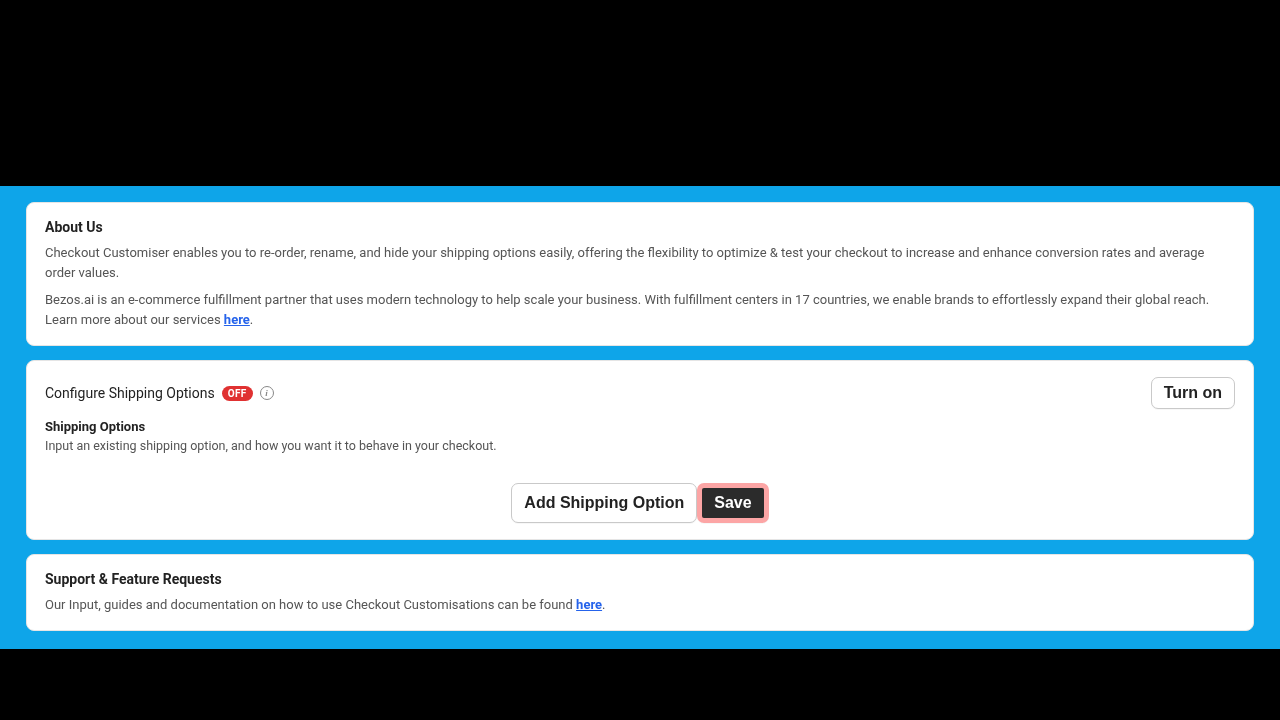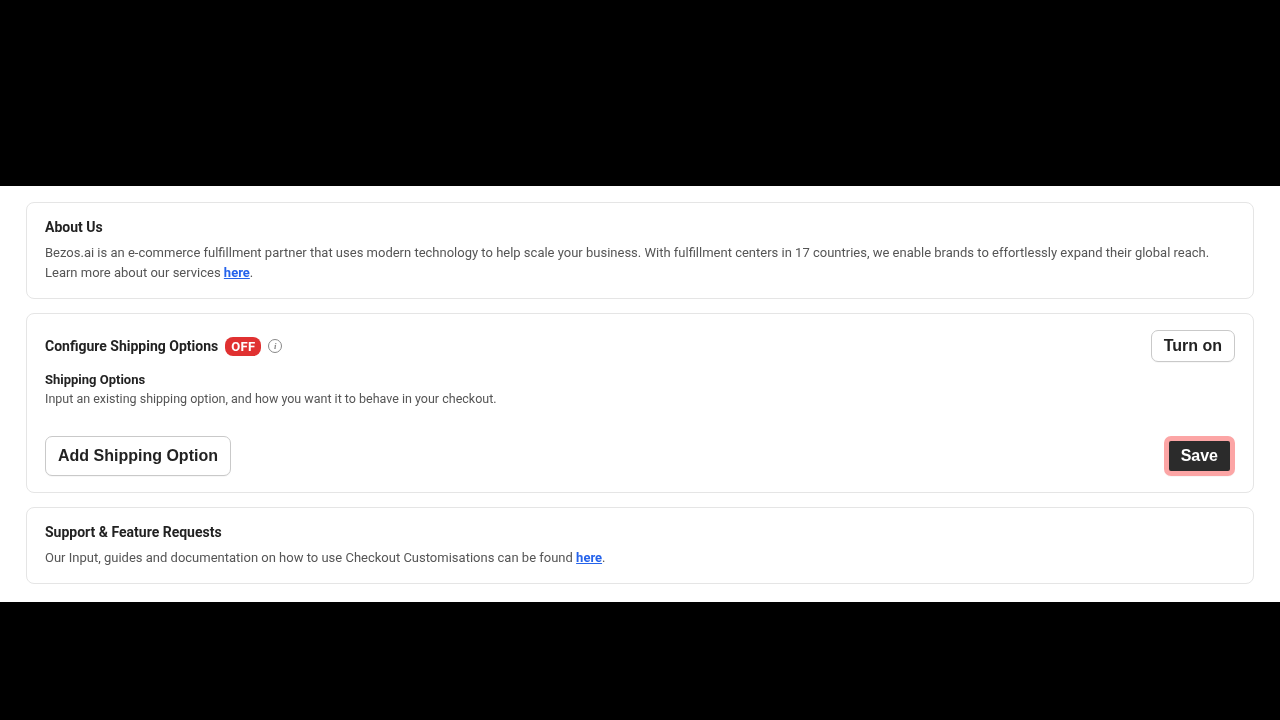--- a/index.html
+++ b/index.html
@@ -6,21 +6,21 @@
   html, body { width: 1280px; height: 720px; }
   body {
     font-family: -apple-system, BlinkMacSystemFont, "Segoe UI", Roboto, "Helvetica Neue", Arial, sans-serif;
     background: #000;
     display: flex;
     flex-direction: column;
   }
   .black-top { height: 186px; background: #000; }
   .black-bottom { flex: 1; background: #000; }
   .content-band {
-    background: #ffffff;
+    background: #0ea5e9;
     padding: 16px 26px 18px 26px;
   }
   .card {
     background: #fff;
     border: 1px solid #e5e5e5;
     border-radius: 8px;
     padding: 16px 18px;
     margin-bottom: 14px;
   }
   .card:last-child { margin-bottom: 0; }
@@ -48,27 +48,27 @@
     justify-content: space-between;
     margin-bottom: 10px;
   }
   .config-title-group {
     display: flex;
     align-items: center;
     gap: 7px;
   }
   .config-title {
     font-size: 14px;
-    font-weight: 700;
+    font-weight: 400;
     color: #222;
   }
   .badge-off {
     background: #e03131;
     color: #fff;
-    font-size: 13px;
+    font-size: 10px;
     font-weight: 700;
     padding: 2px 6px;
     border-radius: 8px;
     letter-spacing: 0.3px;
   }
   .info-icon {
     width: 14px;
     height: 14px;
     border: 1.2px solid #888;
     border-radius: 50%;
@@ -104,33 +104,34 @@
     margin-bottom: 3px;
   }
   .subdesc {
     font-size: 12.5px;
     color: #555;
     line-height: 1.4;
     margin-bottom: 28px;
   }
   .action-row {
     display: flex;
-    justify-content: space-between;
+    justify-content: center;
     margin-top: 6px;
   }
 </style>
 </head>
 <body>
 
 <div class="black-top"></div>
 
 <div class="content-band">
 
   <div class="card">
     <div class="card-heading">About Us</div>
+    <p class="card-p">Checkout Customiser enables you to re-order, rename, and hide your shipping options easily, offering the flexibility to optimize &amp; test your checkout to increase and enhance conversion rates and average order values.</p>
     <p class="card-p">
       <span>Bezos.ai is an e-commerce fulfillment partner that uses modern technology to help scale your business. With fulfillment centers in 17 countries, we enable brands to effortlessly expand their global reach. Learn more about our services </span><a href="#" class="inline-link">here</a><span>.</span>
     </p>
   </div>
 
   <div class="card">
     <div class="config-header">
       <div class="config-title-group">
         <span class="config-title">Configure Shipping Options</span>
         <span class="badge-off">OFF</span>

